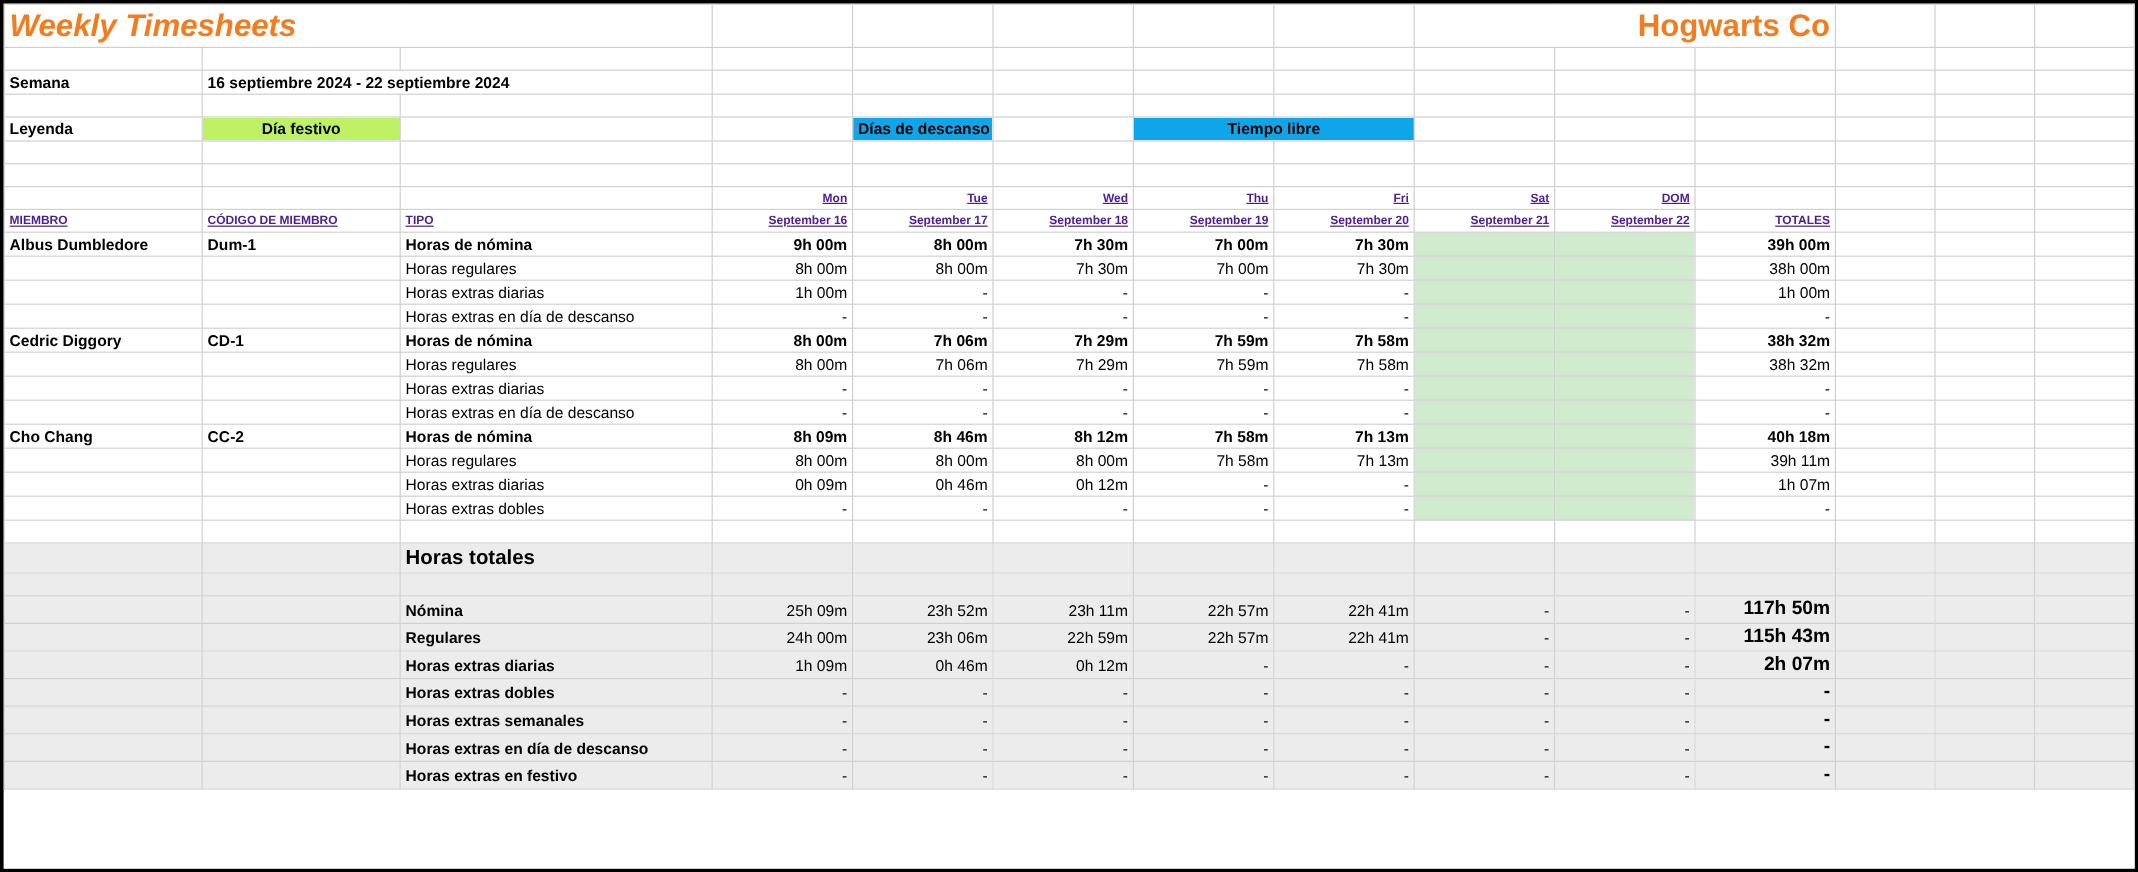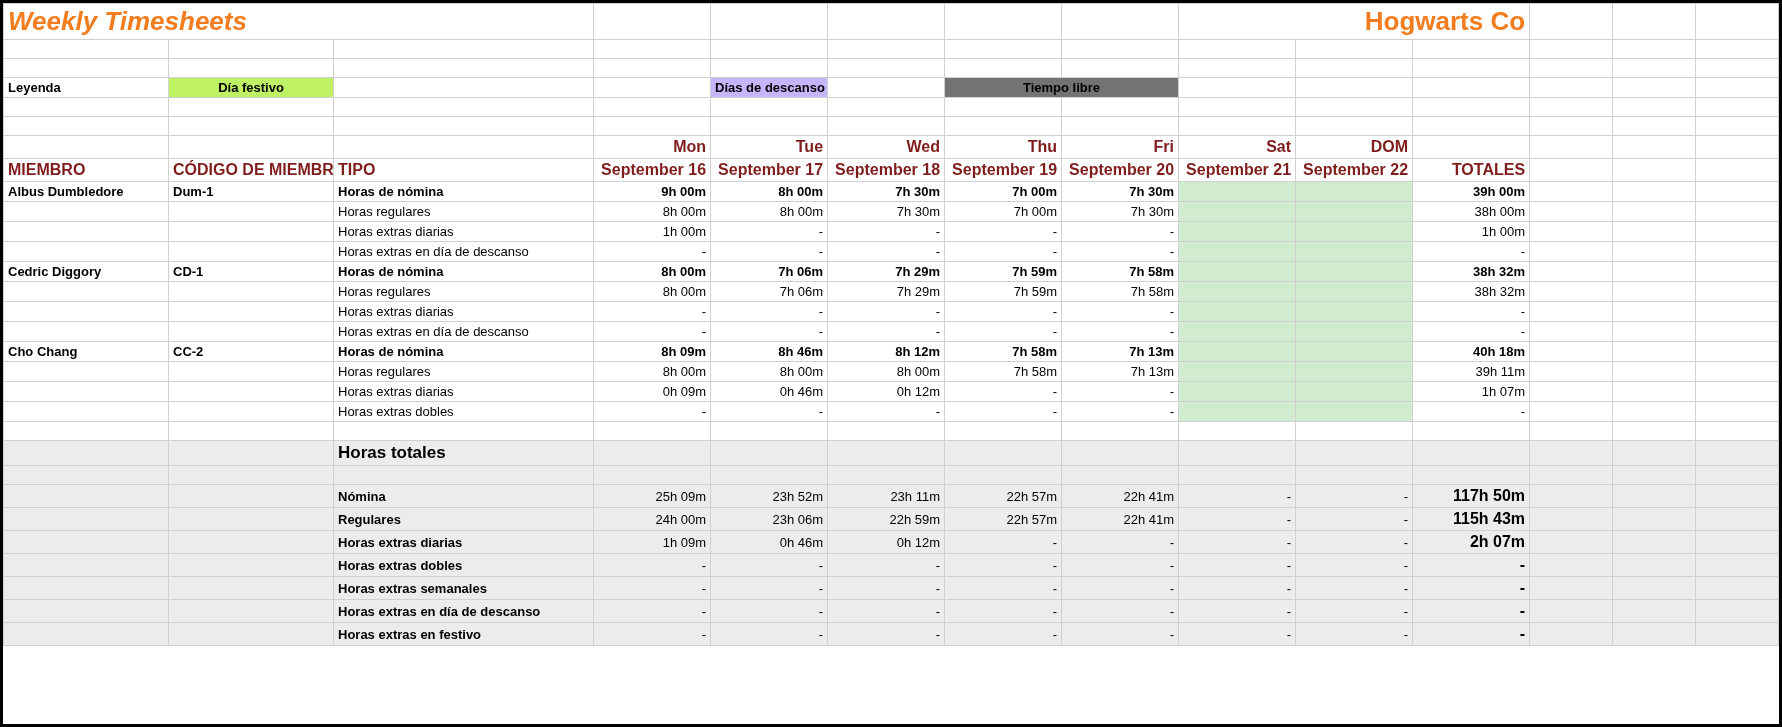--- a/index.html
+++ b/index.html
@@ -32,26 +32,26 @@
     color: #f27c1e;
     font-style: italic;
     height: 24px;
     vertical-align: middle;
   }
   .company {
     text-align: right;
     font-style: normal !important;
   }
   .bold { font-weight: bold; }
-  .hdr-gray { color: #7f1d1d; font-weight: bold; font-size: 16px; }
+  .hdr-gray { color: #4c1d95; font-weight: bold; font-size: 10px; text-decoration: underline; }
   .right { text-align: right; }
   .center { text-align: center; }
   .bg-holiday { background: #bef264; }
-  .bg-rest { background: #c4b5fd; margin-top: 36px; }
-  .bg-off { background: #737373; }
+  .bg-rest { background: #0ea5e9; margin-top: 36px; }
+  .bg-off { background: #0ea5e9; }
   .bg-totals { background: #ececec; }
   .bg-green-cell { background: #d1ebcf; }
   .totals-big { font-weight: bold; font-size: 16px; }
   .col-name   { width: 165px; }
   .col-member { width: 165px; }
   .col-type   { width: 260px; }
   .col-day    { width: 117px; }
   .col-tot    { width: 117px; }
 </style>
 </head>
@@ -99,20 +99,35 @@
         <td></td>
         <td></td>
         <td></td>
         <td></td>
         <td></td>
         <td></td>
         <td></td>
       </tr>
 
   <tr>
+    <td class="bold">Semana</td>
+    <td colspan="2" class="bold">16 septiembre 2024 - 22 septiembre 2024</td>
+    <td></td>
+        <td></td>
+        <td></td>
+        <td></td>
+        <td></td>
+        <td></td>
+        <td></td>
+        <td></td>
+        <td></td>
+        <td></td>
+        <td></td>
+  </tr>
+  <tr>
         <td></td>
         <td></td>
         <td></td>
         <td></td>
         <td></td>
         <td></td>
         <td></td>
         <td></td>
         <td></td>
         <td></td>

